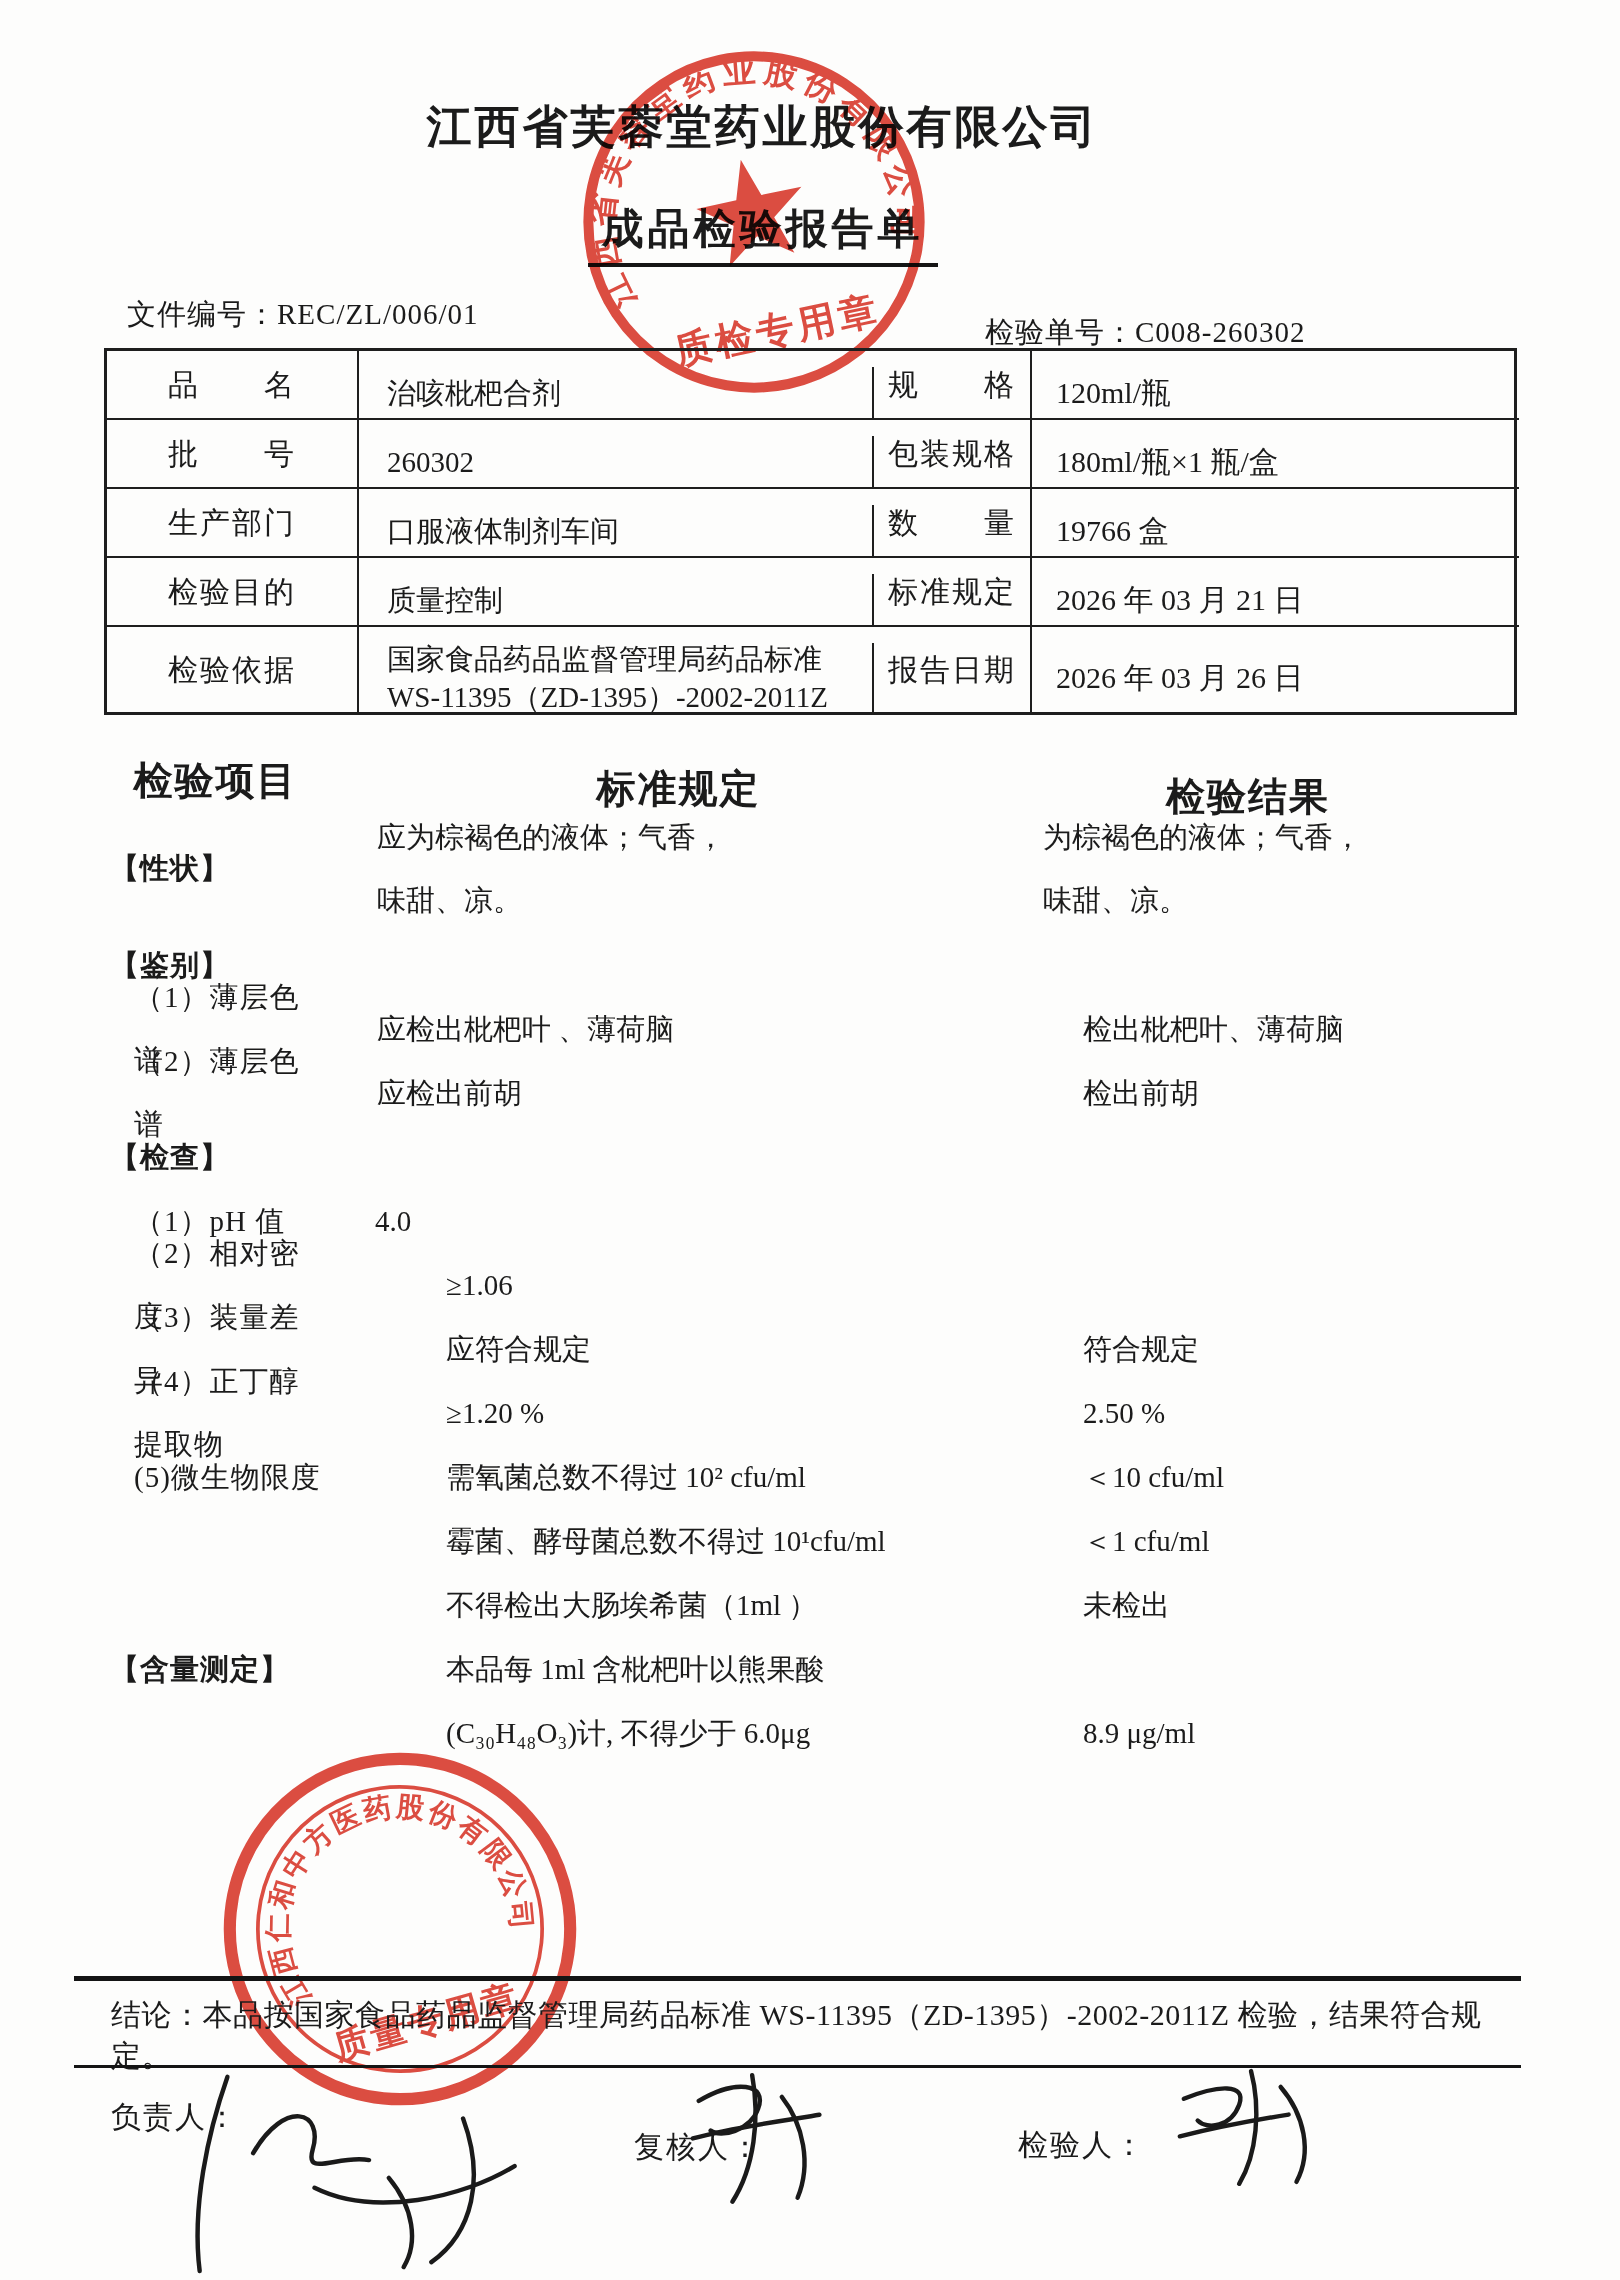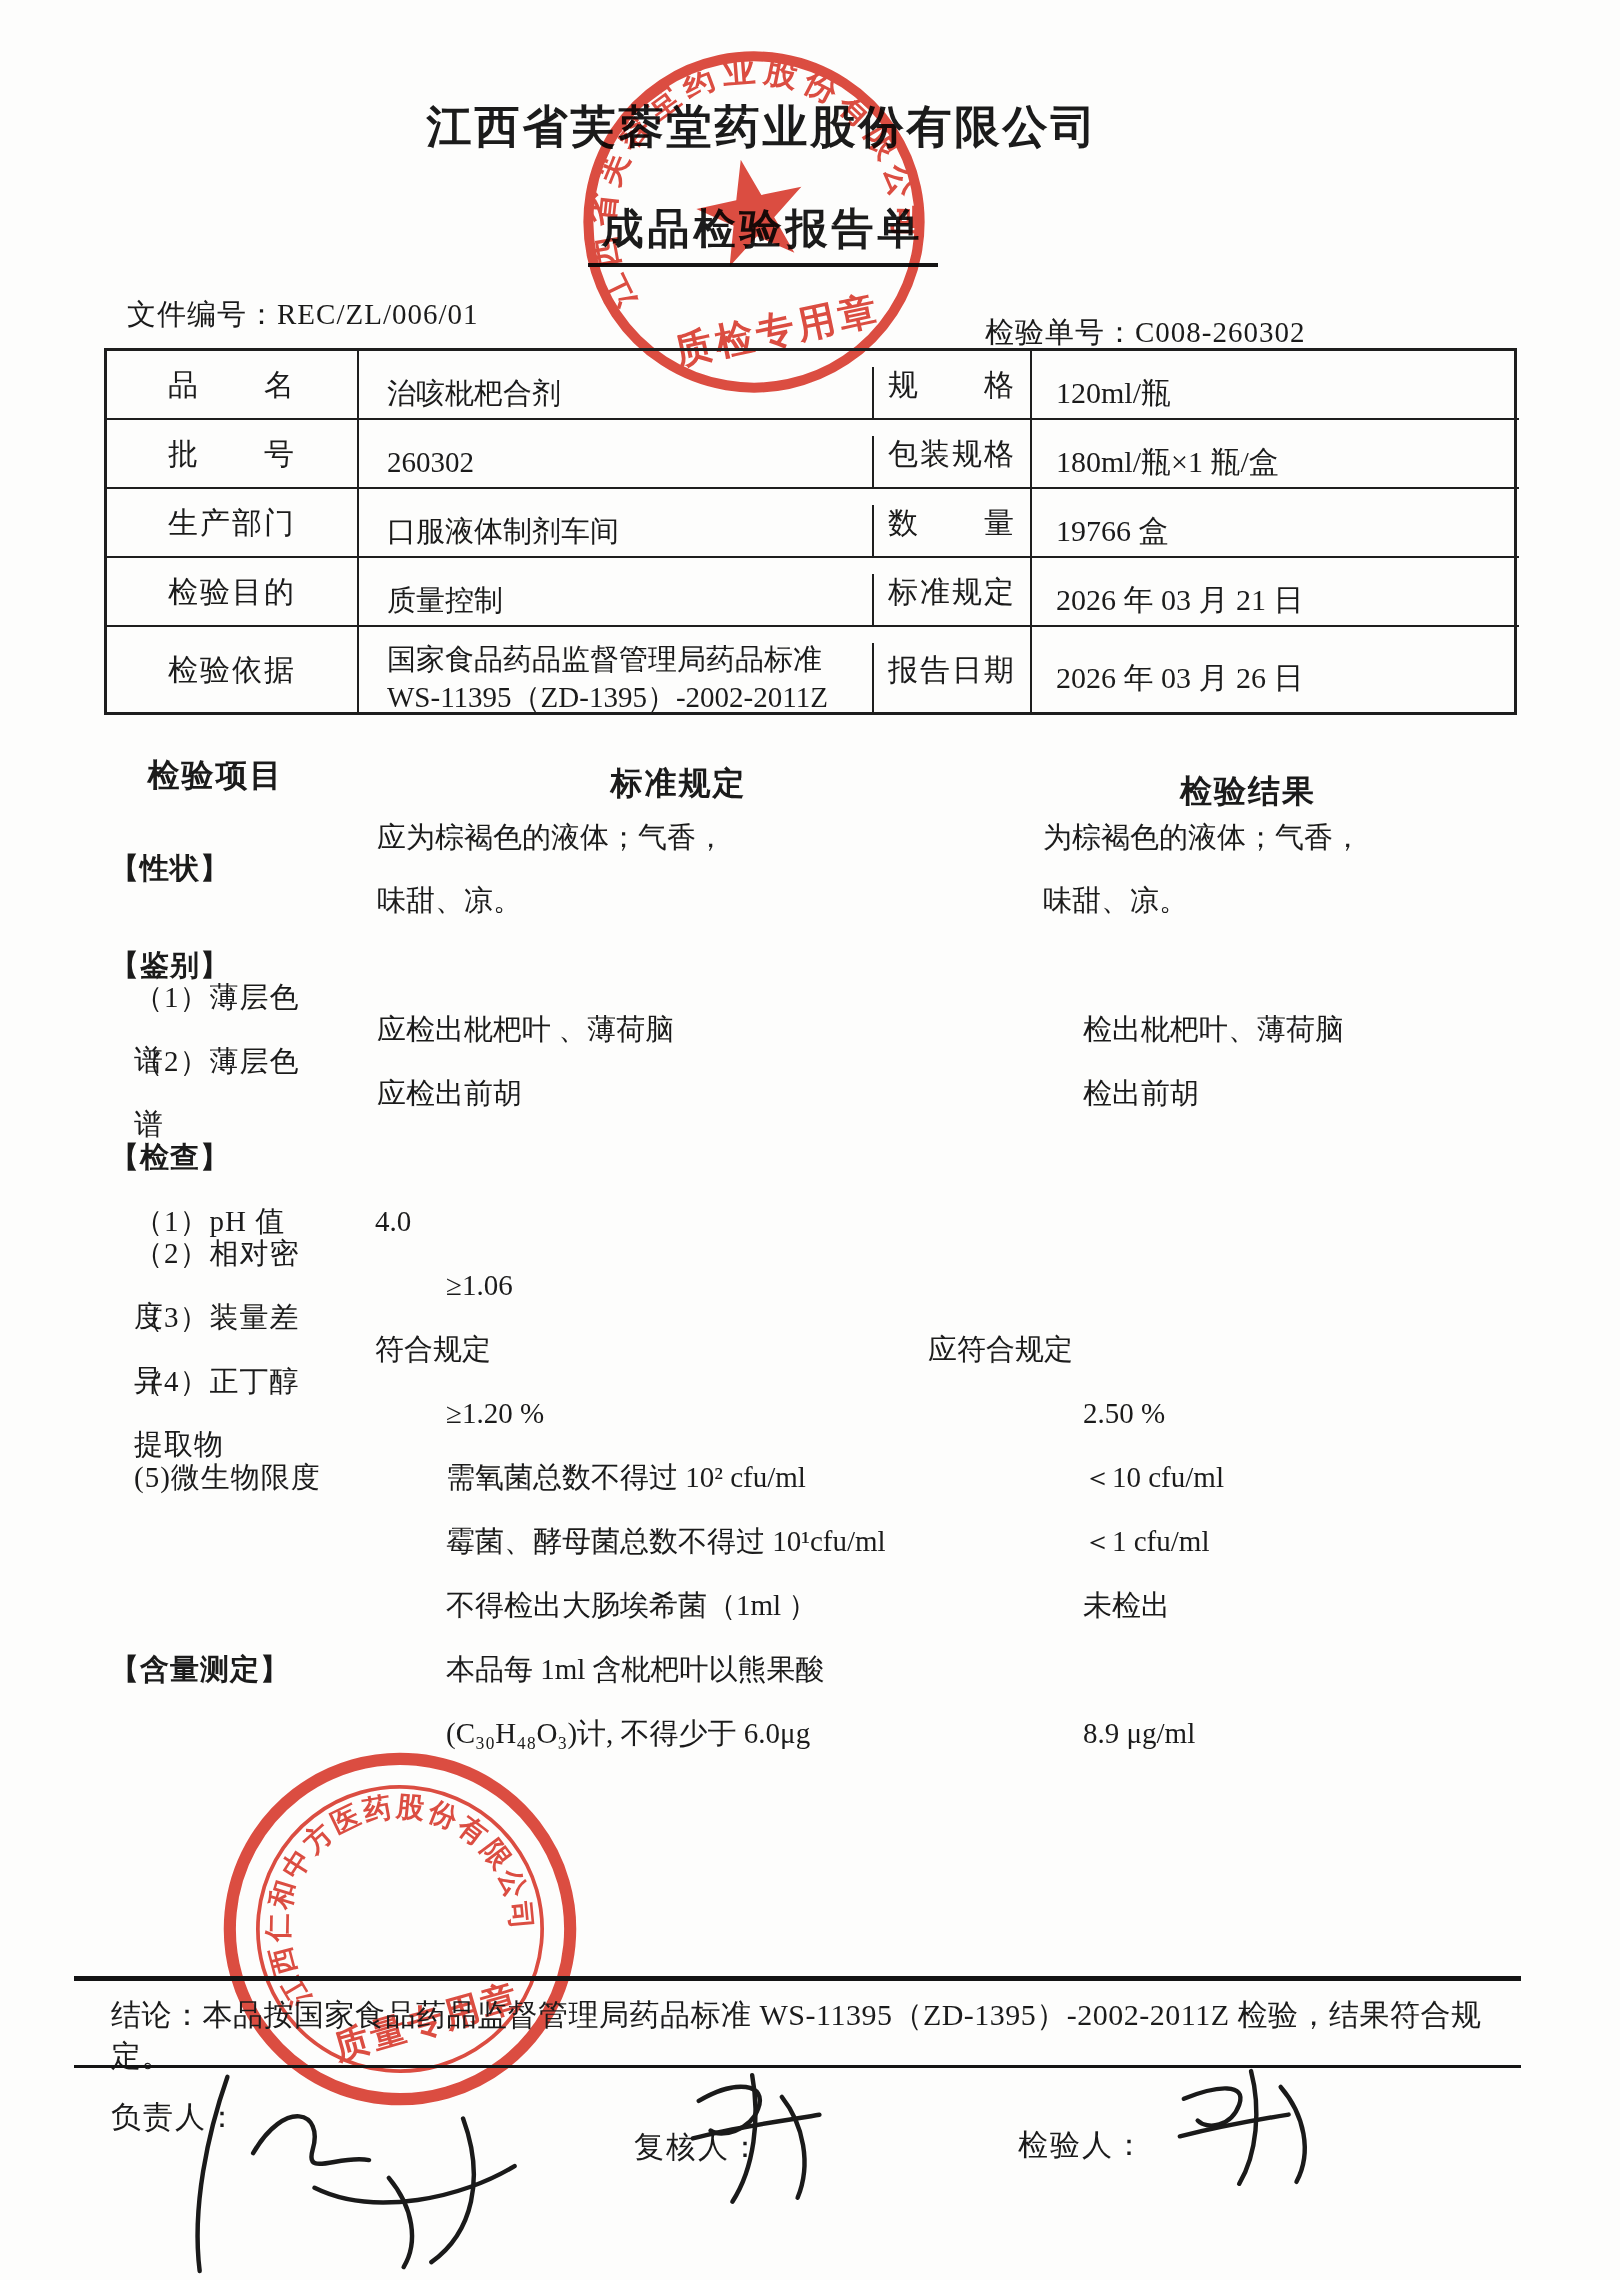--- a/index.html
+++ b/index.html
@@ -35,21 +35,21 @@
     border-right:2px solid #1e1e1e;border-bottom:2px solid #1e1e1e;
     display:flex;align-items:center;box-sizing:border-box;
     white-space:pre-line;line-height:38px;
   }
   .itable .row:last-child .cell{border-bottom:none;}
   .itable .cell.lab{justify-content:center;letter-spacing:2px;}
   .itable .cell.val{padding-left:28px;margin-top:16px;}
   .itable .cell.v2{padding-left:24px;border-right:none;}
   .itable .cell.v1{font-size:29px;}
   
-  .rhead{font-size:32px;font-weight:bold;text-align:center;letter-spacing:2px;}
+  .rhead{font-size:39px;font-weight:bold;text-align:center;letter-spacing:2px;}
   .rhead.h-item{left:104px;top:754px;width:223px;}
   .rhead.h-std{left:327px;top:762px;width:703px;}
   .rhead.h-res{left:1030px;top:770px;width:436px;}
   .results{left:104px;top:804px;width:1413px;}
   .rrow{display:flex;height:64px;font-size:29px;}
   .rrow.multi{height:129px;}
   .rrow .c{display:flex;align-items:center;white-space:pre-line;line-height:63px;box-sizing:border-box;}
   .rrow .it{width:223px;padding-left:6px;font-weight:bold;letter-spacing:1px;}
   .rrow.sub .it{padding-left:30px;font-weight:normal;}
   .rrow .st{width:708px;padding-left:50px;}
@@ -167,22 +167,22 @@
       <div class="rrow sub s2">
         <div class="c it">（1）pH 值</div>
         <div class="c re">4.0</div>
       </div>
       <div class="rrow sub s2">
         <div class="c it">（2）相对密度</div>
         <div class="c st">≥1.06</div>
       </div>
       <div class="rrow sub s2">
         <div class="c it">（3）装量差异</div>
+        <div class="c st">应符合规定</div>
         <div class="c re">符合规定</div>
-        <div class="c st">应符合规定</div>
       </div>
       <div class="rrow sub s2">
         <div class="c it">（4）正丁醇提取物</div>
         <div class="c st">≥1.20 %</div>
         <div class="c re">2.50 %</div>
       </div>
       <div class="rrow sub s2">
         <div class="c it">(5)微生物限度</div>
         <div class="c st">需氧菌总数不得过 10² cfu/ml</div>
         <div class="c re">＜10 cfu/ml</div>

